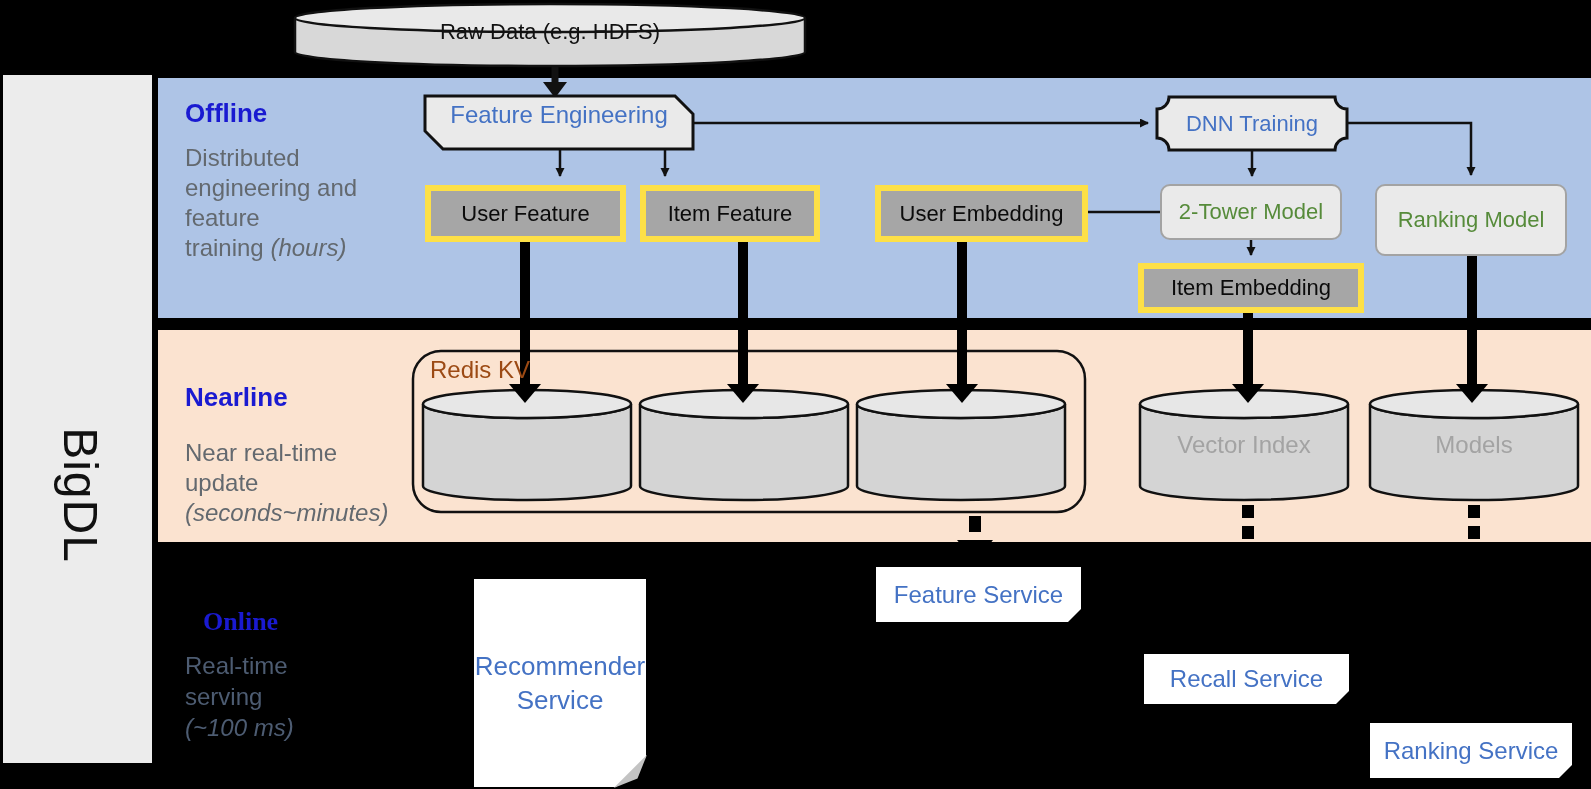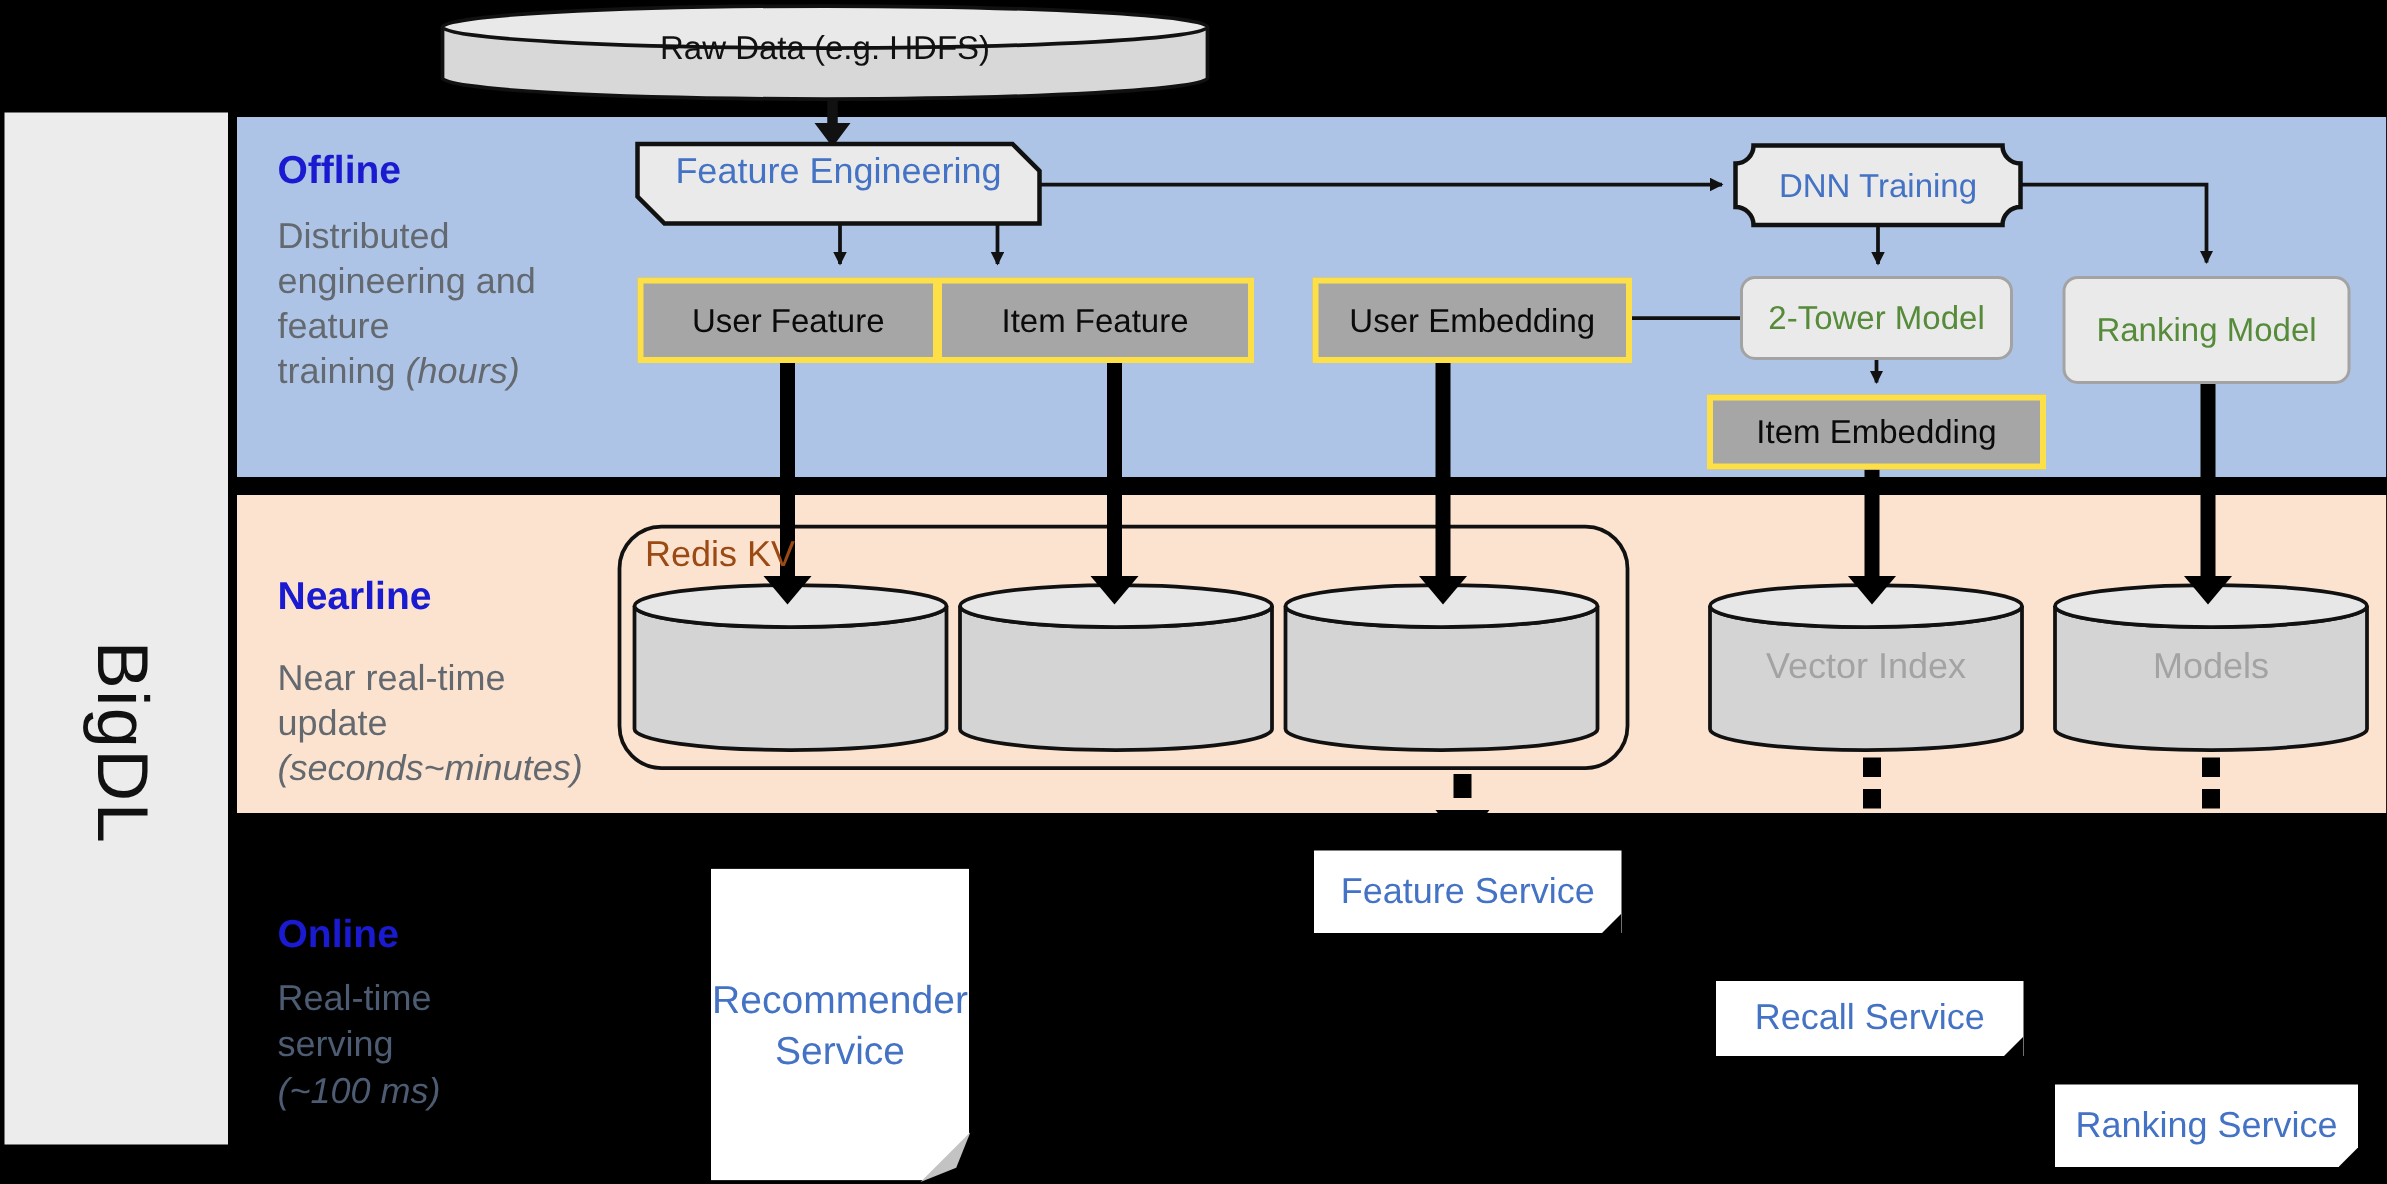--- a/index.html
+++ b/index.html
@@ -12,21 +12,21 @@
   .brand{position:absolute;left:-23px;top:390px;width:200px;height:60px;line-height:60px;
          text-align:center;font-size:48px;color:#111;transform:rotate(90deg);letter-spacing:1px;}
   svg.conn{position:absolute;left:0;top:0;z-index:2;}
   .lbl{position:absolute;z-index:3;}
   .sec-label{font-size:26px;font-weight:600;color:#1a1ad1;}
   .desc{font-size:24px;line-height:30px;color:#63696f;}
   .desc .it{font-style:italic;}
   .online-desc{color:#4d5c72;}
   .node{position:absolute;z-index:3;display:flex;align-items:center;justify-content:center;
         box-sizing:border-box;text-align:center;}
-  .gray-box{background:#a6a6a6;border:4px solid #fde047;color:#0b0b0b;font-size:22px;}
+  .gray-box{background:#a6a6a6;border:6px solid #fde047;color:#0b0b0b;font-size:22px;}
   .round-box{background:#eaeaea;border:2px solid #a3a3a3;border-radius:10px;font-size:22px;color:#568b3a;}
   .shape-label{font-size:24px;color:#4472c4;}
   .cyl-label{font-size:24px;color:#a3a3a3;}
   .raw-label{font-size:22px;color:#111;}
   .svc{position:absolute;z-index:3;background:#fff;display:flex;align-items:center;justify-content:center;
        font-size:24px;color:#4472c4;}
   .svc .fold{position:absolute;right:0;bottom:0;width:13px;height:13px;background:#000;
        clip-path:polygon(100% 0,0 100%,100% 100%);}
   .doc{position:absolute;z-index:3;background:#fff;display:flex;flex-direction:column;align-items:center;
        justify-content:center;font-size:26px;line-height:34px;color:#4472c4;
@@ -143,31 +143,31 @@
     <div><span>training </span><span class="it">(hours)</span></div>
   </div>
 
   <div class="lbl sec-label" style="left:185px;top:382px;">Nearline</div>
   <div class="lbl desc" style="left:185px;top:438px;">
     <div>Near real-time</div>
     <div>update</div>
     <div class="it">(seconds~minutes)</div>
   </div>
 
-  <div class="lbl sec-label" style="left:185px;top:607px;">Online</div>
+  <div class="lbl sec-label" style="left:203px;top:607px;font-family:Liberation Serif, serif;">Online</div>
   <div class="lbl desc online-desc" style="left:185px;top:650px;line-height:31px;">
     <div>Real-time</div>
     <div>serving</div>
     <div class="it">(~100 ms)</div>
   </div>
 
   <div class="node shape-label" style="left:425px;top:96px;width:268px;height:37px;">Feature Engineering</div>
   <div class="node shape-label" style="left:1157px;top:97px;width:190px;height:53px;font-size:22px;">DNN Training</div>
   <div class="node gray-box" style="left:425px;top:185px;width:201px;height:57px;">User Feature</div>
-  <div class="node gray-box" style="left:624px;top:185px;width:212px;height:57px;">Item Feature</div>
+  <div class="node gray-box" style="left:640px;top:185px;width:180px;height:57px;">Item Feature</div>
   <div class="node gray-box" style="left:855px;top:185px;width:213px;height:57px;margin-left:20px;">User Embedding</div>
   <div class="node round-box" style="left:1160px;top:184px;width:182px;height:56px;">2-Tower Model</div>
   <div class="node round-box" style="left:1375px;top:184px;width:192px;height:72px;">Ranking Model</div>
   <div class="node gray-box" style="left:1138px;top:263px;width:226px;height:50px;">Item Embedding</div>
 
   <div class="lbl redis-label" style="left:430px;top:356px;">Redis KV</div>
   <div class="node cyl-label" style="left:1140px;top:404px;width:208px;height:82px;">Vector Index</div>
   <div class="node cyl-label" style="left:1370px;top:404px;width:208px;height:82px;">Models</div>
 
   <div class="doc" style="left:474px;top:579px;width:172px;height:208px;">

